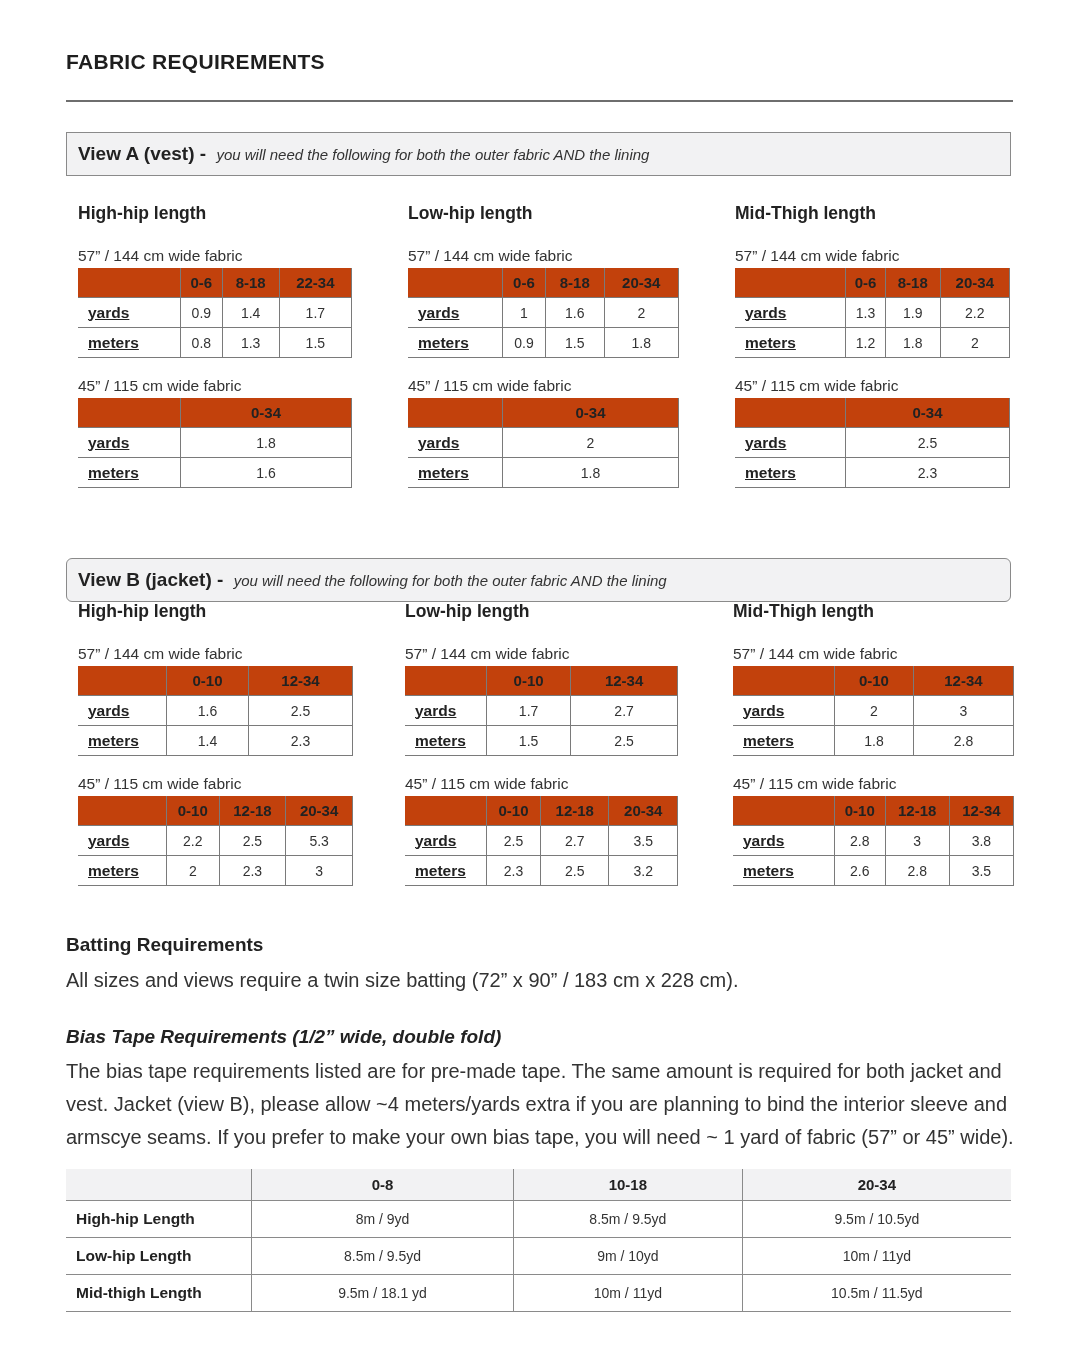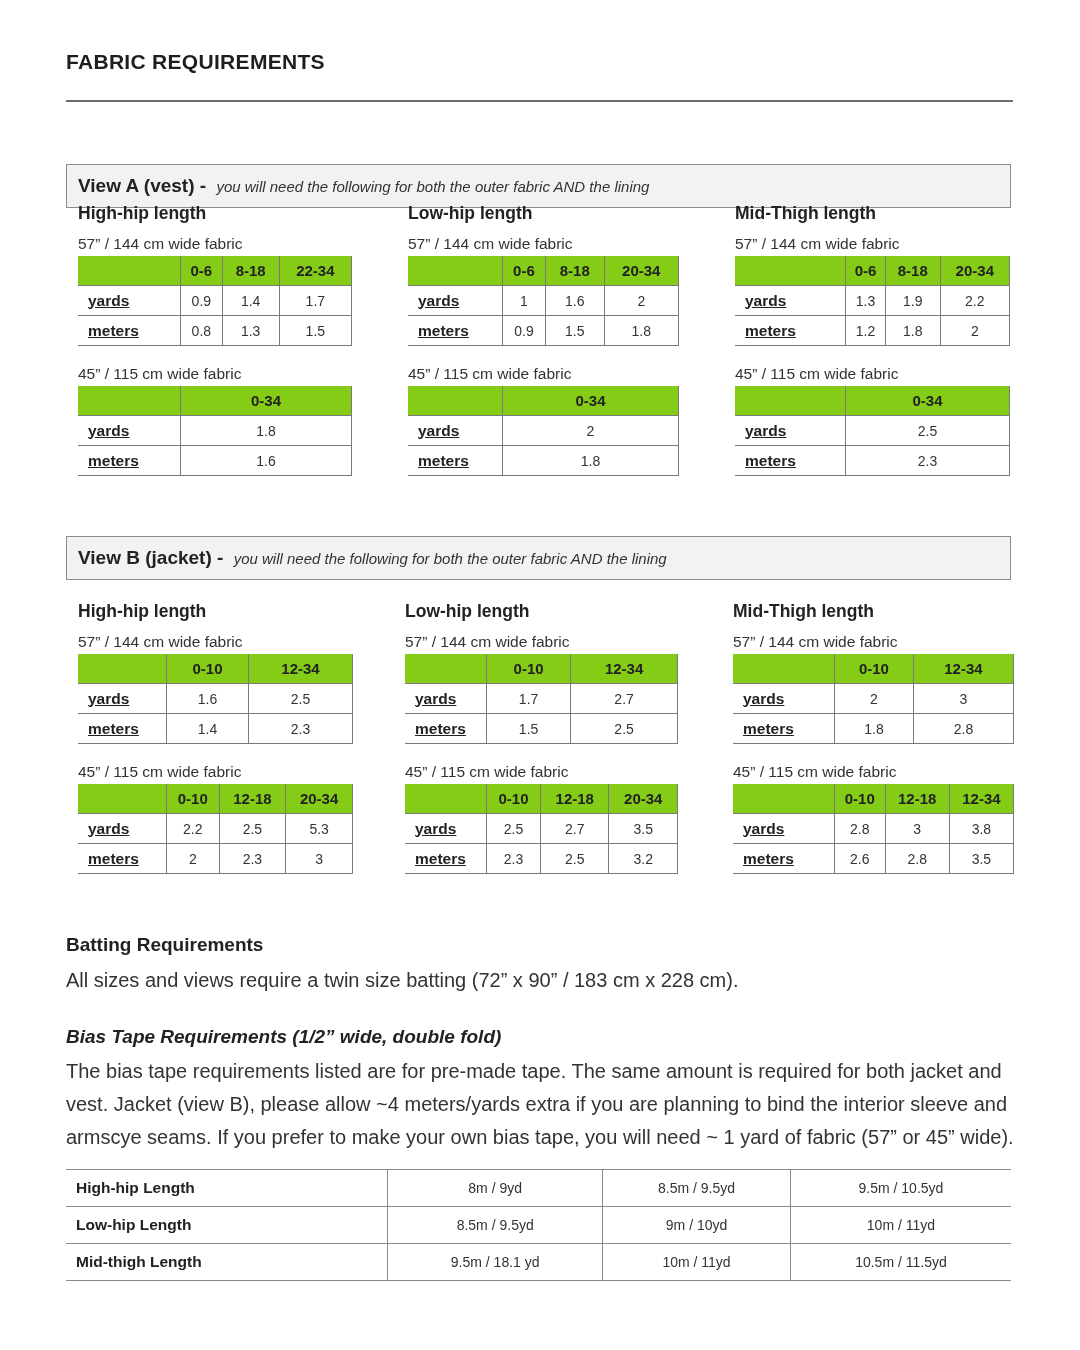--- a/index.html
+++ b/index.html
@@ -4,44 +4,44 @@
 <style>
   html, body { margin: 0; padding: 0; background: #ffffff; }
   body { width: 1080px; height: 1350px; position: relative; color: #222; font-family: "Liberation Sans", sans-serif; overflow: hidden; }
   .page-title { position: absolute; left: 66px; top: 50px; font-size: 21px; font-weight: bold; letter-spacing: 0.3px; color: #1e1e1e; }
   .rule { position: absolute; left: 66px; top: 100px; width: 947px; height: 2px; background: #6e6e6e; }
   .view-banner { position: absolute; left: 66px; width: 945px; height: 44px; background: #f2f2f3; border: 1px solid #8a8a8a; box-sizing: border-box; display: flex; align-items: center; padding-left: 11px; }
   .view-banner .vb-title { font-size: 19px; font-weight: bold; color: #222; white-space: pre; }
   .view-banner .vb-note { font-size: 15px; font-style: italic; color: #333; margin-left: 5px; }
   .col { position: absolute; }
   .col h3 { margin: 0; font-size: 17.5px; font-weight: bold; color: #222; height: 26px; line-height: 26px; }
-  .fab-label { font-size: 15.5px; color: #333; height: 24px; line-height: 24px; margin-top: 6px; }
+  .fab-label { font-size: 15.5px; color: #333; height: 24px; line-height: 24px; margin-top: 18px; }
   table.req { border-collapse: collapse; font-size: 14px; color: #333; }
   table.req td, table.req th { height: 29px; border: 1px solid #7a7a7a; text-align: center; padding: 0; }
-  table.req tr:first-child th { background: #84cc16; font-weight: bold; font-size: 15px; color: #222; border-top: none; margin-left: 33px; }
+  table.req tr:first-child th { background: #c2410c; font-weight: bold; font-size: 15px; color: #222; border-top: none; margin-left: 33px; }
   table.req th.corner { background: #f2f2f3; border-left: none; }
   table.req td.rowh { text-align: left; padding-left: 10px; font-weight: bold; font-size: 15.5px; color: #222; border-left: none; text-decoration: underline; }
   table.req tr:last-child td { border-bottom: 1.5px solid #7a7a7a; }
   .section-h { position: absolute; left: 66px; font-size: 19px; font-weight: bold; color: #222; }
   .para { position: absolute; left: 66px; width: 960px; font-size: 20px; color: #333; line-height: 33px; }
   table.bias { position: absolute; left: 66px; top: 1169px; width: 945px; border-collapse: collapse; font-size: 14px; color: #333; }
   table.bias th, table.bias td { border: 1px solid #8a8a8a; text-align: center; }
   table.bias tr:first-child th { background: #f2f2f3; height: 29px; font-weight: bold; font-size: 15px; color: #222; border-top: none; }
   table.bias td { height: 34px; }
   table.bias td.rowh { text-align: left; padding-left: 10px; font-weight: bold; font-size: 15.5px; color: #222; border-left: none; }
   table.bias th.corner { border-left: none; }
   table.bias tr td:last-child, table.bias tr th:last-child { border-right: none; }
 </style>
 </head>
 <body>
 
 <div class="page-title">FABRIC REQUIREMENTS</div>
 <div class="rule"></div>
 
-<div class="view-banner" style="top:132px;margin-top:32px;">
+<div class="view-banner" style="top:132px;">
   <span class="vb-title">View A (vest) - </span>
   <span class="vb-note">you will need the following for both the outer fabric AND the lining</span>
 </div>
 
 <div id="view-a-cols">
     <div class="col" style="left: 78px; top: 200px; width: 274px;">
       <h3>High-hip length</h3>
       <div class="fab-label" style="">57” / 144 cm wide fabric</div>
       <table class="req" style="width:274px">
         <tbody>
@@ -164,21 +164,21 @@
           </tr>
           <tr>
             <td class="rowh">meters</td>
             <td>2.3</td>
           </tr>
         </tbody>
       </table>
     </div>
   </div>
 
-<div class="view-banner" style="top:536px;">
+<div class="view-banner" style="top:558px;border-radius:6px;">
   <span class="vb-title">View B (jacket) - </span>
   <span class="vb-note">you will need the following for both the outer fabric AND the lining</span>
 </div>
 
 <div id="view-b-cols">
     <div class="col" style="left: 78px; top: 598px; width: 275px;">
       <h3>High-hip length</h3>
       <div class="fab-label" style="">57” / 144 cm wide fabric</div>
       <table class="req" style="width:275px">
         <tbody>
@@ -318,20 +318,26 @@
   </div>
 
 <div class="section-h" style="top:934px;">Batting Requirements</div>
 <div class="para" style="top:964px;">All sizes and views require a twin size batting (72” x 90” / 183 cm x 228 cm).</div>
 
 <div class="section-h" style="top:1026px;font-style:italic;">Bias Tape Requirements (1/2” wide, double fold)</div>
 <div class="para" style="top:1055px; width:950px;">The bias tape requirements listed are for pre-made tape. The same amount is required for both jacket and vest. Jacket (view B), please allow ~4 meters/yards extra if you are planning to bind the interior sleeve and armscye seams. If you prefer to make your own bias tape, you will need ~ 1 yard of fabric (57” or 45” wide).</div>
 
 <table class="bias">
   <tbody>
+      <tr>
+    <th class="corner" style="width:183px;"></th>
+    <th>0-8</th>
+    <th>10-18</th>
+    <th>20-34</th>
+  </tr>
   <tr>
     <td class="rowh">High-hip Length</td>
     <td>8m / 9yd</td>
     <td>8.5m / 9.5yd</td>
     <td>9.5m / 10.5yd</td>
   </tr>
   <tr>
     <td class="rowh">Low-hip Length</td>
     <td>8.5m / 9.5yd</td>
     <td>9m / 10yd</td>

